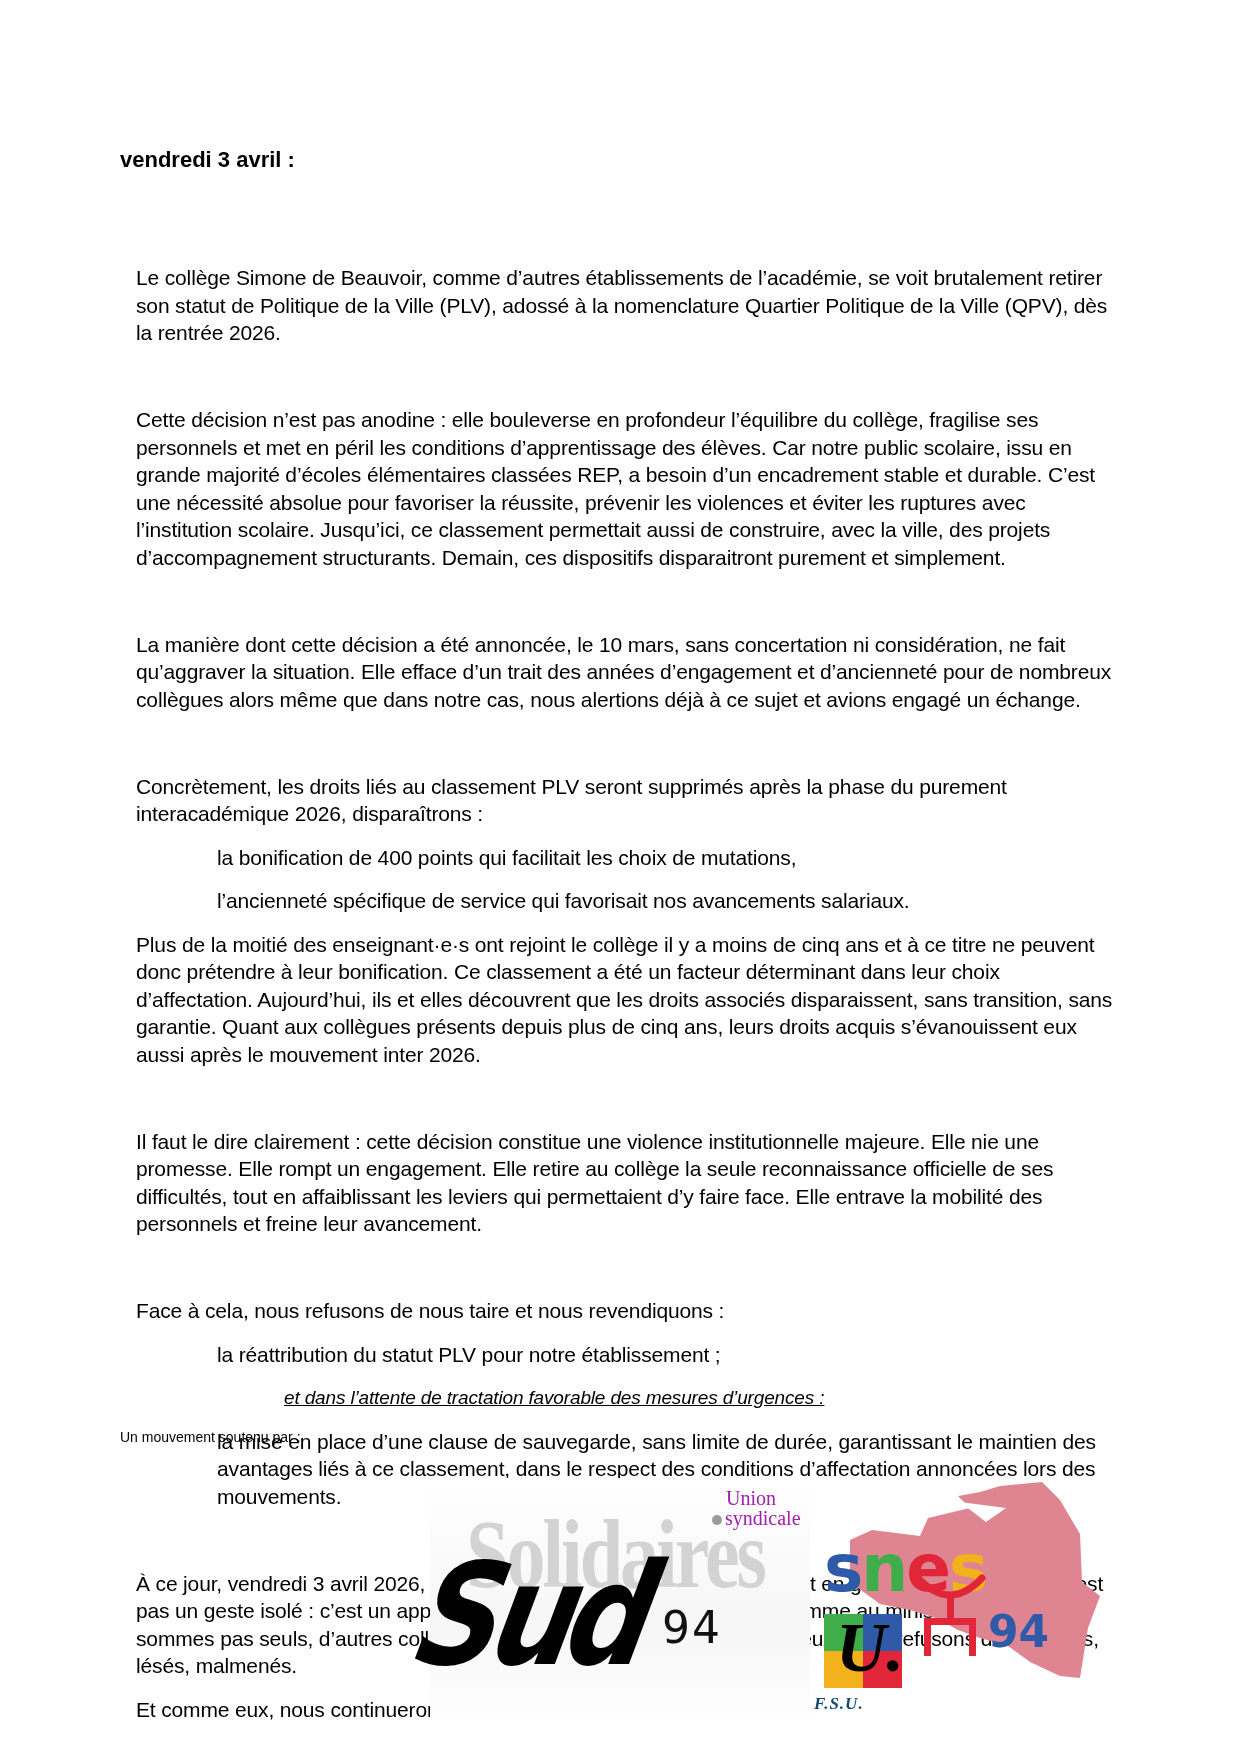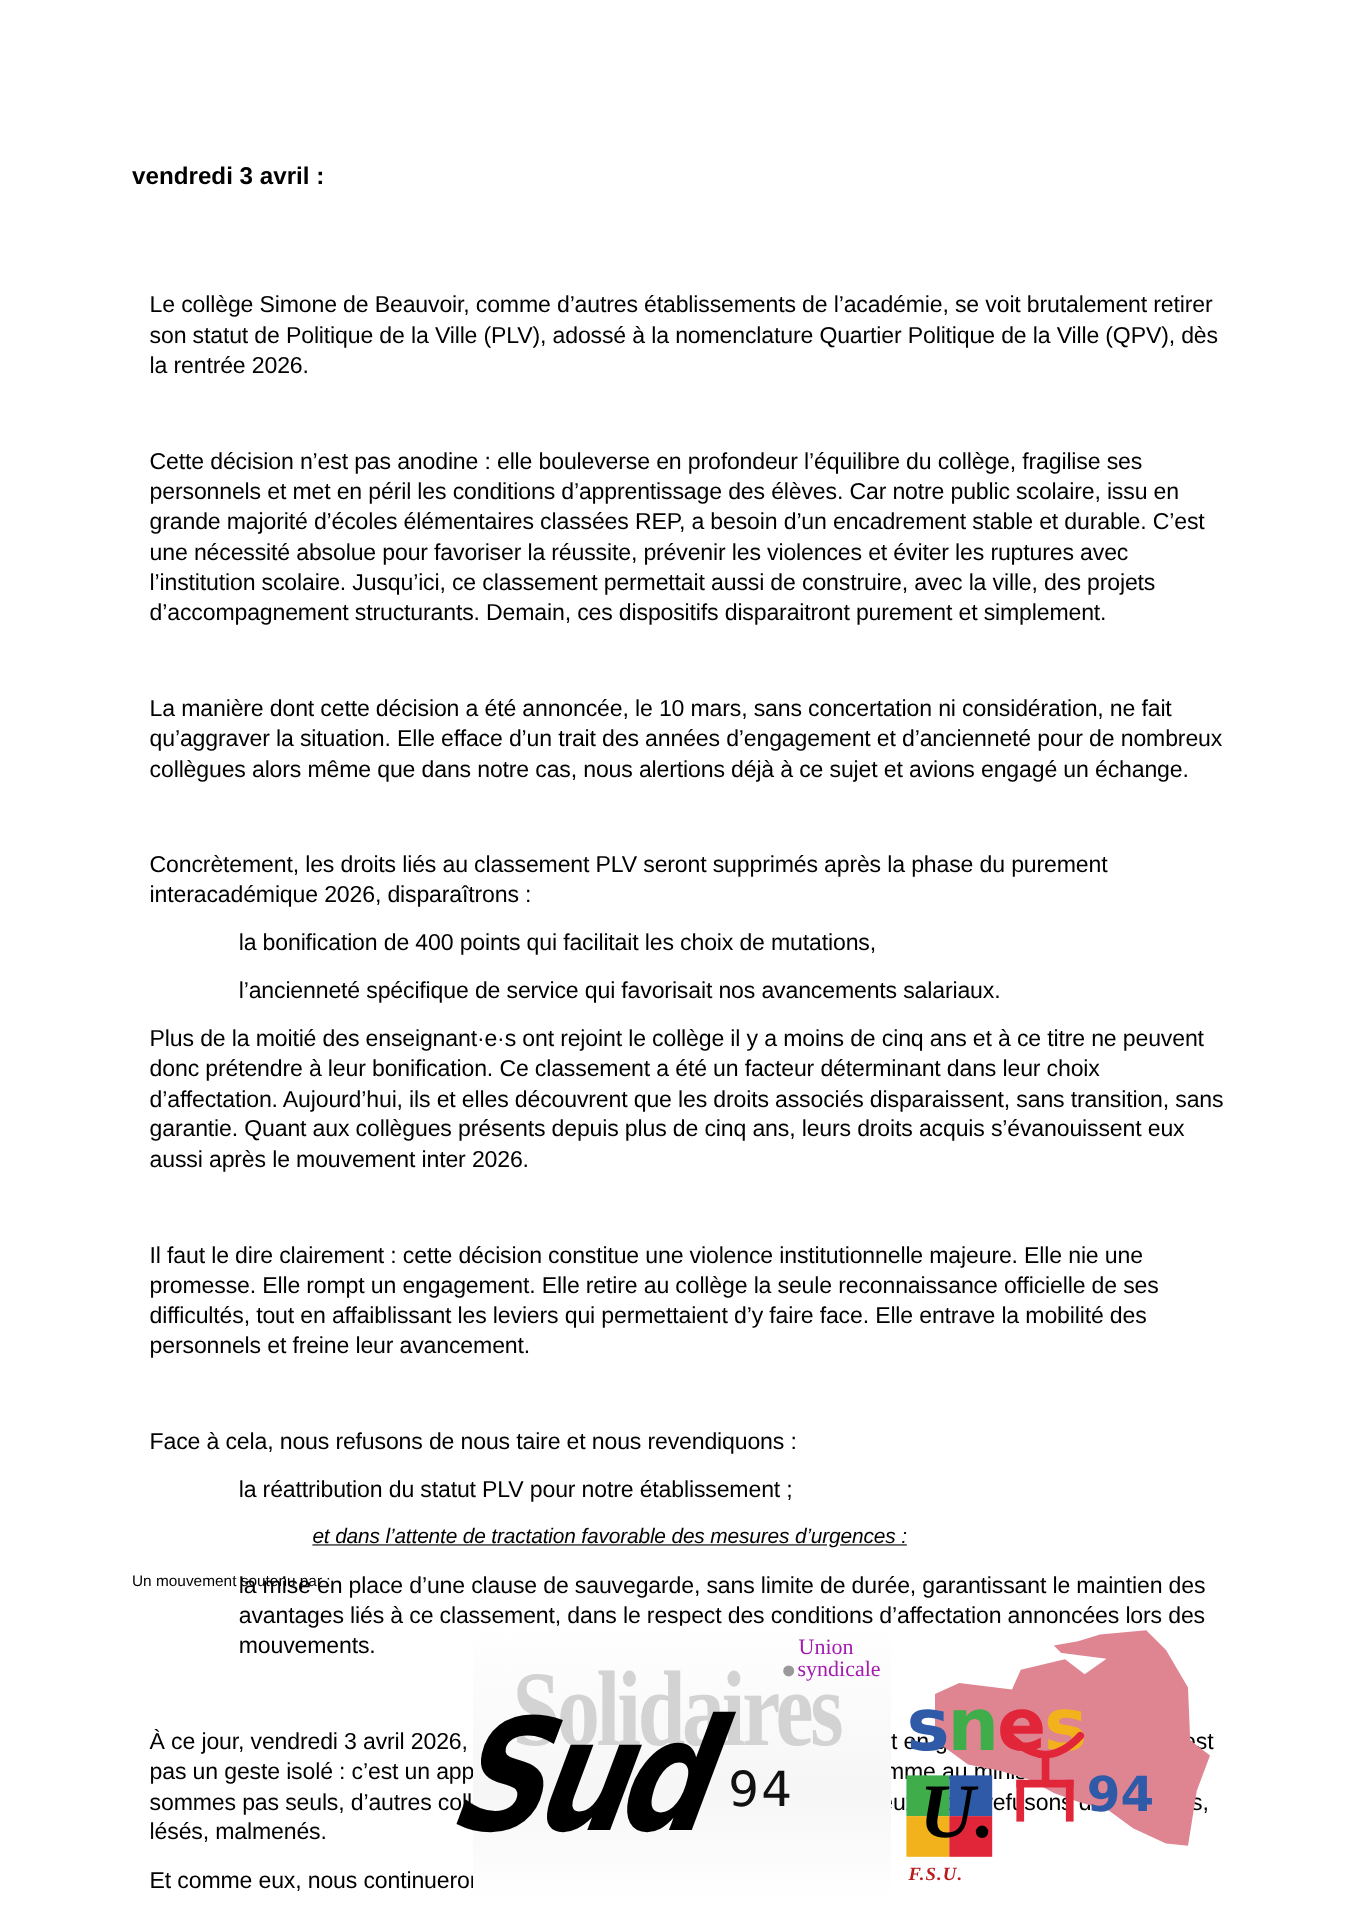--- a/index.html
+++ b/index.html
@@ -36,22 +36,22 @@
   .map { position: absolute; left: 0; top: 0; }
   .snes-letters { position: absolute; left: 14px; top: 52px; font-family: "DejaVu Sans", sans-serif;
       font-weight: bold; font-size: 66px; letter-spacing: -2px; }
   .l-s1 { color: #2e5aa8; } .l-n { color: #3fae4a; } .l-e { color: #e2263a; } .l-s2 { color: #f2b21b; }
   .snes-94 { position: absolute; left: 178px; top: 128px; font-family: "DejaVu Sans", sans-serif;
       font-weight: bold; font-size: 44px; color: #2e5aa8; }
   .fsu-block { position: absolute; left: 14px; top: 136px; width: 78px; height: 74px; }
   .fsu-q { position: absolute; width: 39px; height: 37px; }
   .fsu-u { position: absolute; left: 12px; top: -6px; font-family: "Liberation Serif", serif;
       font-style: italic; font-weight: bold; font-size: 70px; color: #000; line-height: 80px; }
-  .fsu-label { position: absolute; left: 16px; top: 216px; font-family: "Liberation Serif", serif;
-      font-style: italic; font-weight: bold; font-size: 17px; color: #b91c1c; letter-spacing: 1px; }
+  .fsu-label { position: absolute; left: 4px; top: 216px; font-family: "Liberation Serif", serif;
+      font-style: italic; font-weight: bold; font-size: 17px; color: #0c4a6e; letter-spacing: 1px; }
 </style>
 </head>
 <body>
 
 <div class="page">
   <h1 class="title">
     <br>
     <span>vendredi 3 avril :</span>
   </h1>
   <div class="title-gap"></div>

